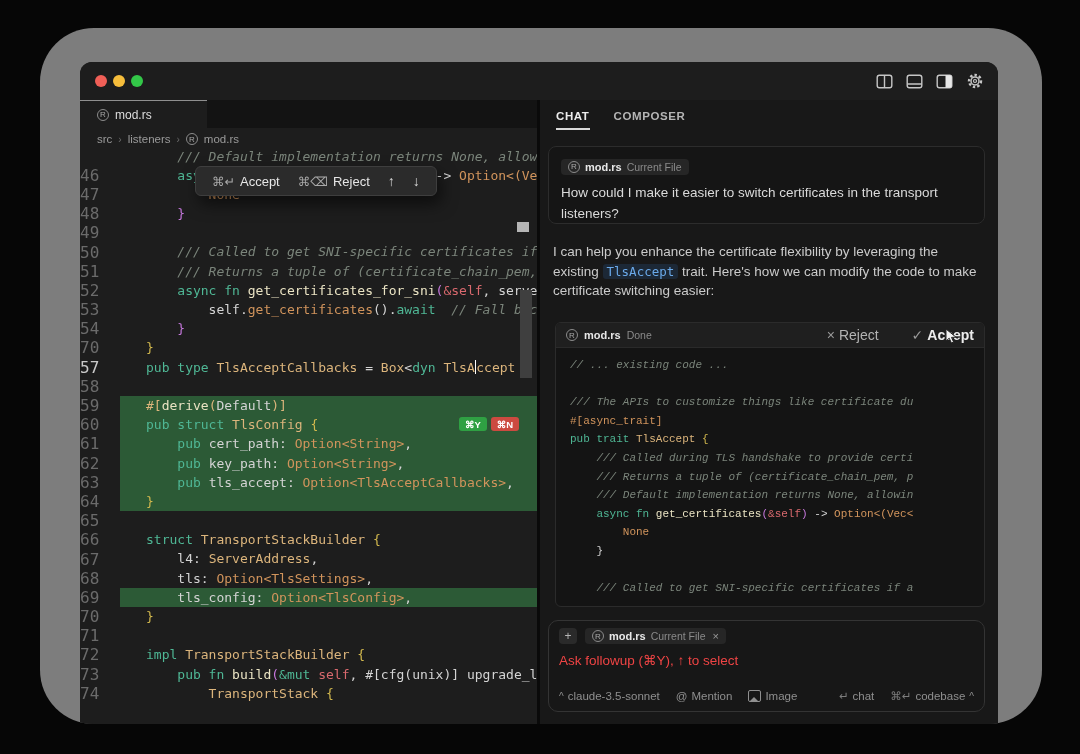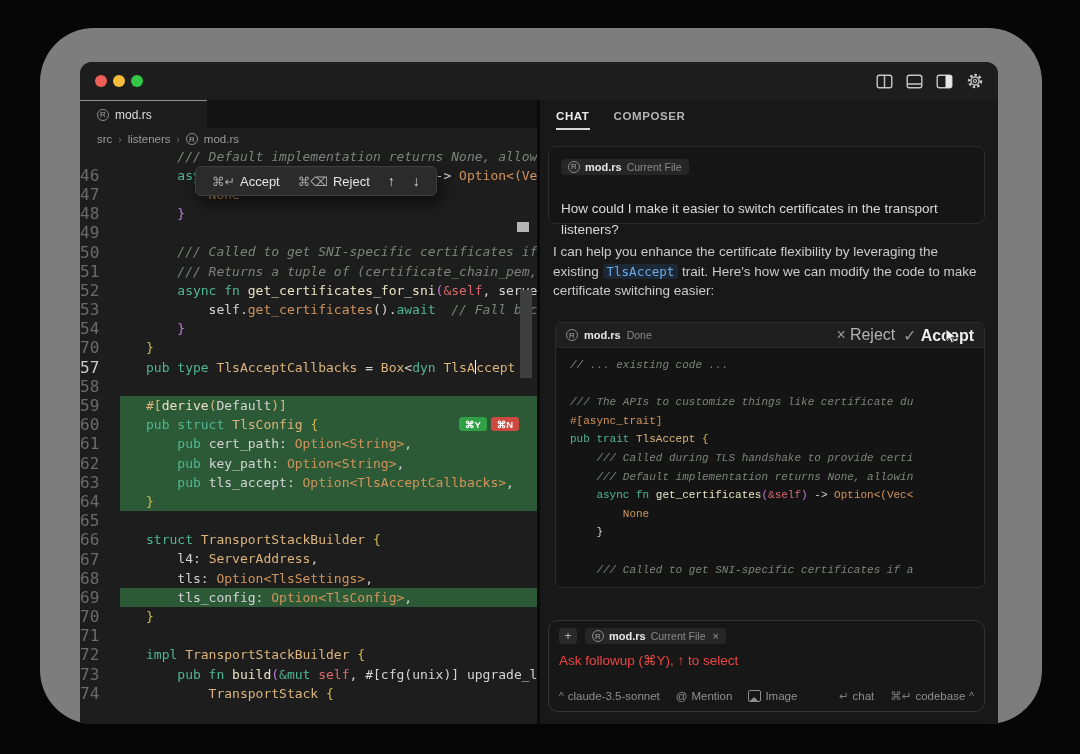--- a/index.html
+++ b/index.html
@@ -67,33 +67,33 @@
   .chat-tab{color:#b5b5b5;padding-bottom:6px;}
   .chat-tab.active{color:#ececec;border-bottom:2px solid #d8d8d8;}
 
   .card{position:absolute;background:#151515;border:1px solid #2c2c2c;border-radius:8px;
         box-sizing:border-box;}
   .msg-card{left:8px;top:46px;width:437px;height:78px;padding:8px 12px;}
   .chip{display:inline-flex;align-items:center;gap:5px;background:#262626;border-radius:4px;
         padding:2px 7px;font-size:11px;color:#e8e8e8;}
   .chip .tag{color:#8a8a8a;font-size:10.5px;}
   .chip .close{color:#9a9a9a;font-size:11px;margin-left:2px;}
-  .msg-text{margin-top:23px;font-size:13.5px;line-height:21px;color:#dadada;width:412px;}
+  .msg-text{margin-top:7px;font-size:13.5px;line-height:21px;color:#dadada;width:412px;}
 
   .response{position:absolute;left:13px;top:142px;width:434px;font-size:13.5px;
         line-height:19.5px;color:#cbcbcb;}
   .inline-code{font-family:"DejaVu Sans Mono",monospace;font-size:12.5px;color:#6aa9e9;
         background:#1c2836;border-radius:3px;padding:0 4px;}
 
   .code-card{left:15px;top:222px;width:430px;border:1px solid #2b2b2b;border-radius:6px;
         overflow:hidden;background:#141414;}
   .code-card-head{height:24px;background:#1f1f1f;border-bottom:1px solid #2a2a2a;
         display:flex;align-items:center;gap:6px;padding:0 10px;font-size:11px;color:#e6e6e6;}
   .code-card-head .status{color:#8a8a8a;font-size:10.5px;}
-  .head-actions{margin-left:auto;display:flex;gap:8px;align-items:center;font-size:16px;}
+  .head-actions{margin-left:auto;display:flex;gap:33px;align-items:center;font-size:14px;}
   .act-reject{color:#b3b3b3;}
   .act-accept{color:#ececec;font-weight:bold;}
   .glyph{color:#9a9a9a;margin-right:4px;font-weight:normal;}
   .chat-code{padding:8px 0 8px 14px;font-family:Liberation Mono, monospace;
         font-size:11px;overflow:hidden;}
   .chat-code .cline{height:18.6px;line-height:18.6px;white-space:pre;}
 
   .pointer-cursor{position:absolute;left:405px;top:228px;z-index:5;}
 
   .input-card{left:8px;top:520px;width:437px;height:92px;background:#171717;
@@ -252,20 +252,21 @@
               <span class="act-accept"><span class="glyph">✓</span><span>Accept</span></span>
             </span>
           </div>
           <div class="chat-code" id="chat-code-lines">
               <div class="cline"><span class="tk-c">// ... existing code ...</span></div>
               <div class="cline"></div>
               <div class="cline"><span class="tk-c">/// The APIs to customize things like certificate du</span></div>
               <div class="cline"><span class="tk-o">#[async_trait]</span></div>
               <div class="cline"><span class="tk-k">pub trait </span><span class="tk-t">TlsAccept </span><span class="tk-y">{</span></div>
               <div class="cline"><span class="tk-c">    /// Called during TLS handshake to provide certi</span></div>
+              <div class="cline"><span class="tk-c">    /// Returns a tuple of (certificate_chain_pem, p</span></div>
               <div class="cline"><span class="tk-c">    /// Default implementation returns None, allowin</span></div>
               <div class="cline"><span class="tk-k">    async fn </span><span class="tk-f">get_certificates</span><span class="tk-p">(</span><span class="tk-r">&amp;self</span><span class="tk-p">)</span><span class="tk-w"> -&gt; </span><span class="tk-o">Option&lt;(Vec&lt;</span></div>
               <div class="cline"><span class="tk-o">        None</span></div>
               <div class="cline"><span class="tk-w">    }</span></div>
               <div class="cline"></div>
               <div class="cline"><span class="tk-c">    /// Called to get SNI-specific certificates if a</span></div>
             </div>
         </div>
 
         <span class="pointer-cursor">

